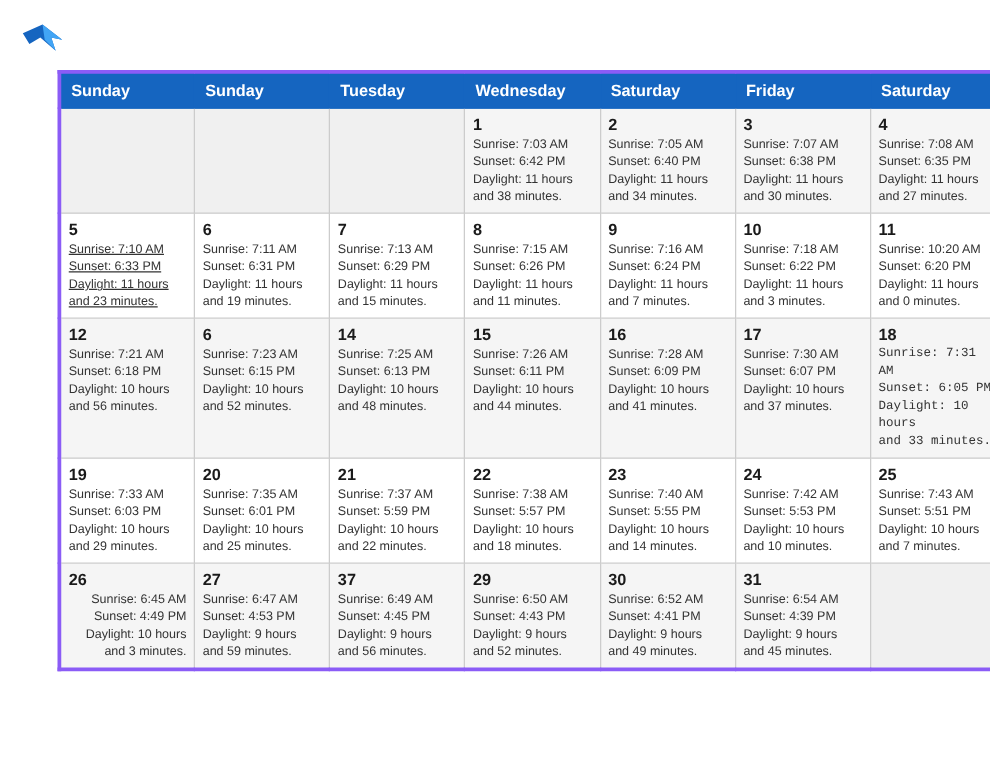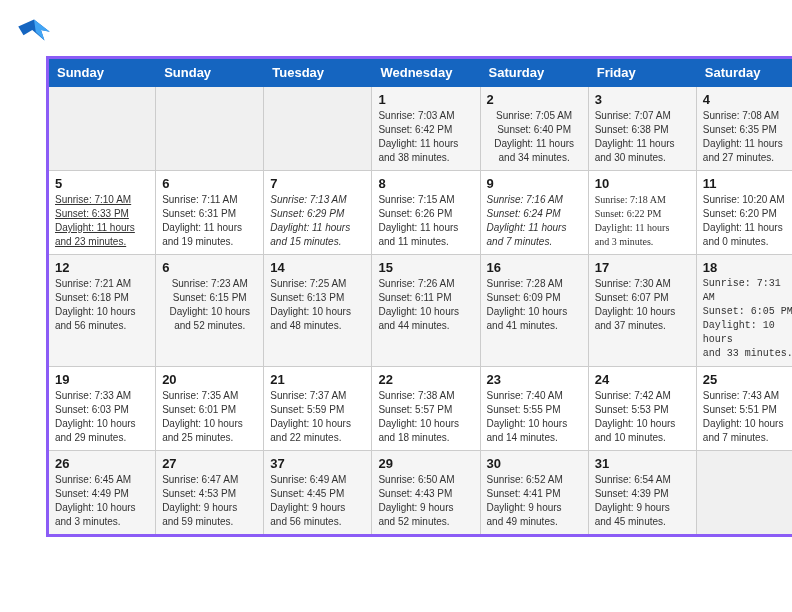--- a/index.html
+++ b/index.html
@@ -124,21 +124,21 @@
         <td class="empty-cell"></td>
         <td>
           <span class="day-number">1</span>
           <div class="day-info" style="white-space: pre-line;">Sunrise: 7:03 AM
 Sunset: 6:42 PM
 Daylight: 11 hours
 and 38 minutes.</div>
         </td>
         <td>
           <span class="day-number">2</span>
-          <div class="day-info" style="white-space: pre-line; text-align: center;">Sunrise: 7:05 AM
+          <div class="day-info" style="white-space: pre-line;">Sunrise: 7:05 AM
 Sunset: 6:40 PM
 Daylight: 11 hours
 and 34 minutes.</div>
         </td>
         <td>
           <span class="day-number">3</span>
           <div class="day-info" style="white-space: pre-line;">Sunrise: 7:07 AM
 Sunset: 6:38 PM
 Daylight: 11 hours
 and 30 minutes.</div>
@@ -161,42 +161,42 @@
         </td>
         <td>
           <span class="day-number">6</span>
           <div class="day-info" style="white-space: pre-line;">Sunrise: 7:11 AM
 Sunset: 6:31 PM
 Daylight: 11 hours
 and 19 minutes.</div>
         </td>
         <td>
           <span class="day-number">7</span>
-          <div class="day-info" style="white-space: pre-line; font-style: italic;">Sunrise: 7:13 AM
+          <div class="day-info" style="white-space: pre-line;">Sunrise: 7:13 AM
 Sunset: 6:29 PM
 Daylight: 11 hours
 and 15 minutes.</div>
         </td>
         <td>
           <span class="day-number">8</span>
           <div class="day-info" style="white-space: pre-line;">Sunrise: 7:15 AM
 Sunset: 6:26 PM
 Daylight: 11 hours
 and 11 minutes.</div>
         </td>
         <td>
           <span class="day-number">9</span>
-          <div class="day-info" style="white-space: pre-line; font-style: italic;">Sunrise: 7:16 AM
+          <div class="day-info" style="white-space: pre-line;">Sunrise: 7:16 AM
 Sunset: 6:24 PM
 Daylight: 11 hours
 and 7 minutes.</div>
         </td>
         <td>
           <span class="day-number">10</span>
-          <div class="day-info" style="white-space: pre-line; font-family: Liberation Serif, serif;">Sunrise: 7:18 AM
+          <div class="day-info" style="white-space: pre-line;">Sunrise: 7:18 AM
 Sunset: 6:22 PM
 Daylight: 11 hours
 and 3 minutes.</div>
         </td>
         <td>
           <span class="day-number">11</span>
           <div class="day-info" style="white-space: pre-line;">Sunrise: 10:20 AM
 Sunset: 6:20 PM
 Daylight: 11 hours
 and 0 minutes.</div>
@@ -205,21 +205,21 @@
       <tr>
         <td>
           <span class="day-number">12</span>
           <div class="day-info" style="white-space: pre-line;">Sunrise: 7:21 AM
 Sunset: 6:18 PM
 Daylight: 10 hours
 and 56 minutes.</div>
         </td>
         <td>
           <span class="day-number">6</span>
-          <div class="day-info" style="white-space: pre-line; text-align: center;">Sunrise: 7:23 AM
+          <div class="day-info" style="white-space: pre-line;">Sunrise: 7:23 AM
 Sunset: 6:15 PM
 Daylight: 10 hours
 and 52 minutes.</div>
         </td>
         <td>
           <span class="day-number">14</span>
           <div class="day-info" style="white-space: pre-line;">Sunrise: 7:25 AM
 Sunset: 6:13 PM
 Daylight: 10 hours
 and 48 minutes.</div>
@@ -300,21 +300,21 @@
           <span class="day-number">25</span>
           <div class="day-info" style="white-space: pre-line;">Sunrise: 7:43 AM
 Sunset: 5:51 PM
 Daylight: 10 hours
 and 7 minutes.</div>
         </td>
       </tr>
       <tr>
         <td>
           <span class="day-number">26</span>
-          <div class="day-info" style="white-space: pre-line;">Sunrise: 6:45 AM
+          <div class="day-info" style="white-space: pre-line; text-align: right;">Sunrise: 6:45 AM
 Sunset: 4:49 PM
 Daylight: 10 hours
 and 3 minutes.</div>
         </td>
         <td>
           <span class="day-number">27</span>
           <div class="day-info" style="white-space: pre-line;">Sunrise: 6:47 AM
 Sunset: 4:53 PM
 Daylight: 9 hours
 and 59 minutes.</div>

